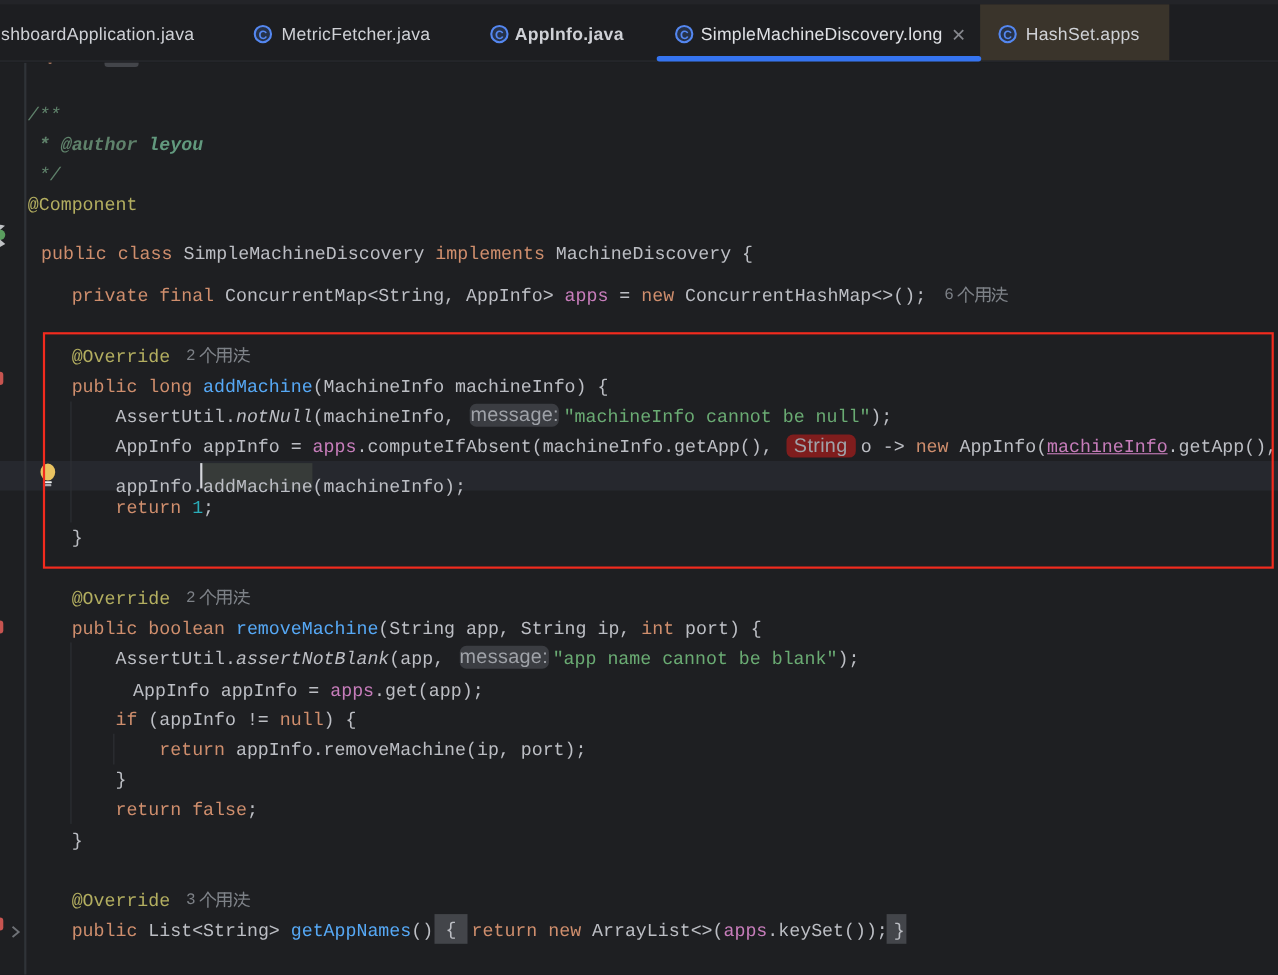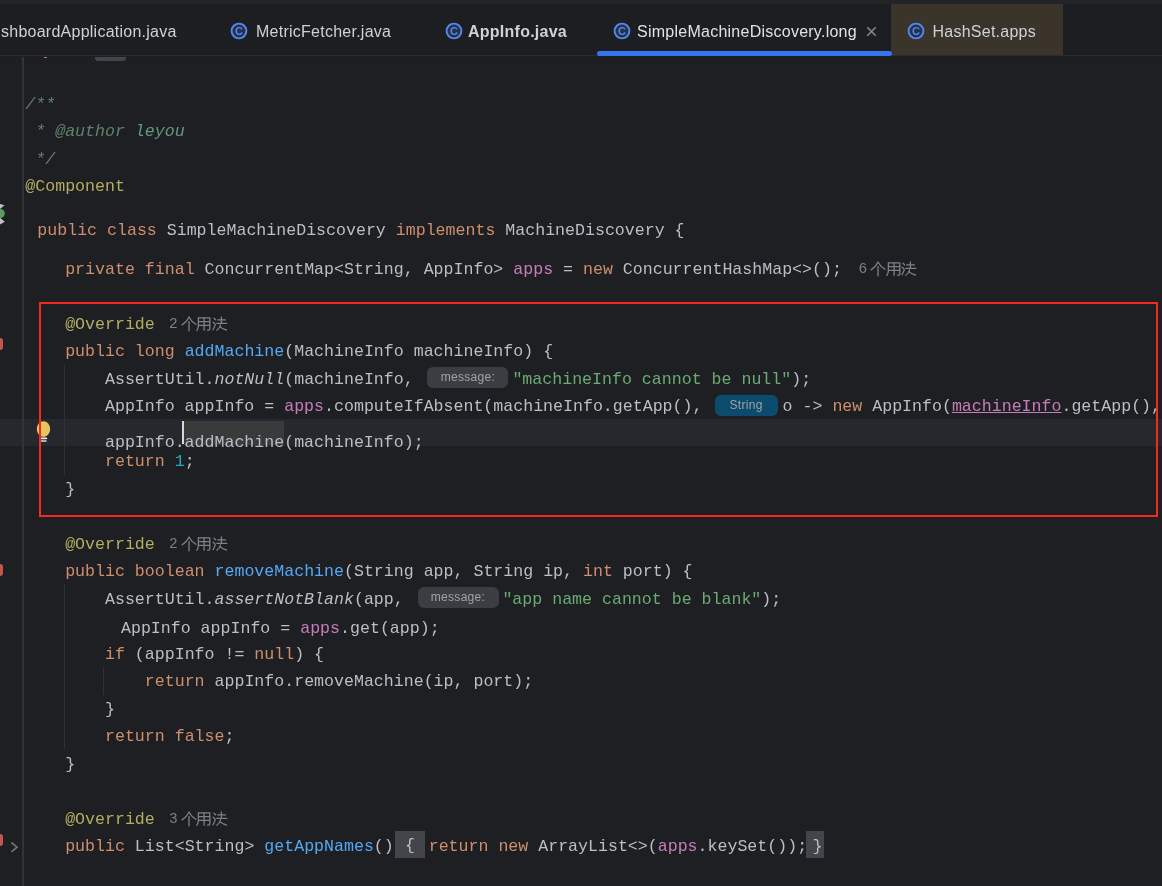--- a/index.html
+++ b/index.html
@@ -27,21 +27,21 @@
   .k{color:#cf8e6d;}  
   .s{color:#6aab73;}  
   .n{color:#2aacb8;}  
   .f{color:#c77dbb;}  
   .d{color:#5f826b;}  
   .a{color:#b3ae60;}  
   .m{color:#56a8f5;}  
   .it{font-style:italic;}
   .hint{position:absolute;font-size:14.5px;line-height:27.5px;height:27.5px;color:#7d8187;white-space:pre;}
   .inlay{position:absolute;background:#3b3d42;border-radius:6px;height:21px;font-family:"Liberation Sans",sans-serif;
-         font-size:12px;line-height:21px;color:#9fa2a8;text-align:center;letter-spacing:0.3px;}
+         font-size:18px;line-height:21px;color:#9fa2a8;text-align:center;letter-spacing:0.3px;}
   .gbox{position:absolute;background:#43454a;height:27.4px;font-size:16.6px;line-height:30.2px;
         color:#bcbec4;text-align:center;}
   #redrect{position:absolute;left:38.5px;top:245px;width:1115px;height:210.5px;
            border:2.5px solid #f32b1e;z-index:50;}
   #caret{position:absolute;left:182px;top:364px;width:2px;height:22.5px;background:#d6d8dc;z-index:10;}
   #hlbox{position:absolute;left:184.4px;top:364px;width:100px;height:23.5px;background:#373b39;}
   svg{display:block;}
 </style>
 </head>
 <body>
@@ -53,21 +53,21 @@
   <div class="guide" style="left:64.3px;top:307.5px;height:110px;"></div>
   <div class="guide" style="left:64.3px;top:527.3px;height:165px;"></div>
   <div class="guide" style="left:103px;top:610px;height:27.5px;"></div>
   <div id="gutline"></div>
 
   <div class="abs" style="left:95px;top:-2px;width:30.5px;height:6.2px;background:#43454a;border-radius:0 0 3px 3px;"></div>
   <div class="abs" style="left:44.3px;top:-1.2px;width:3px;height:2.4px;background:#cf8e6d;border-radius:1px;"></div>
   <div id="caret"></div>
 
   <div class="L d it" style="top:33.7px;">/**</div>
-  <div class="L d it" style="top:61.2px;"> * @author <span style="color:#62997e;">leyou</span></div>
+  <div class="L d it" style="top:61.2px;font-weight:bold;"> * @author <span style="color:#62997e;">leyou</span></div>
   <div class="L d it" style="top:88.7px;"> */</div>
   <div class="L a" style="top:116.2px;text-align:right;">@Component</div>
   <div class="L" style="top:160px;padding-left:12px;"><span class="k">public class </span>SimpleMachineDiscovery <span class="k">implements </span>MachineDiscovery {</div>
   <div class="L" style="top:198.7px;">    <span class="k">private final </span>ConcurrentMap&lt;String, AppInfo&gt; <span class="f">apps</span> = <span class="k">new </span>ConcurrentHashMap&lt;&gt;();</div>
   <div class="L a" style="top:253.7px;">    @Override</div>
   <div class="L" style="top:281.2px;">    <span class="k">public long </span><span class="m">addMachine</span>(MachineInfo machineInfo) {</div>
   <div class="L" style="top:308.7px;">        AssertUtil.<span class="it">notNull</span>(machineInfo,</div>
   <div class="L" style="top:308.7px;left:512.4px;"><span class="s">"machineInfo cannot be null"</span>);</div>
   <div class="L" style="top:336.2px;">        AppInfo appInfo = <span class="f">apps</span>.computeIfAbsent(machineInfo.getApp(),</div>
   <div class="L" style="top:336.2px;left:782.6px;">o -&gt; <span class="k">new </span>AppInfo(<span class="f" style="text-decoration:underline;">machineInfo</span>.getApp(),</div>
@@ -85,21 +85,21 @@
   <div class="L" style="top:666.2px;">        <span class="k">return false</span>;</div>
   <div class="L" style="top:693.7px;">    }</div>
   <div class="L a" style="top:748.7px;">    @Override</div>
   <div class="L" style="top:776.2px;">    <span class="k">public </span>List&lt;String&gt; <span class="m">getAppNames</span>()</div>
   <div class="gbox" style="left:395px;top:774px;width:30px;">{</div>
   <div class="L" style="top:776.2px;left:428.7px;"><span class="k">return new </span>ArrayList&lt;&gt;(<span class="f">apps</span>.keySet());</div>
   <div class="gbox" style="left:805.5px;top:774px;width:18.5px;"></div>
   <div class="L" style="top:776.2px;left:812.6px;">}</div>
 
   <div class="inlay" style="left:427.4px;top:310px;width:81px;">message:</div>
-  <div class="inlay" style="left:714.6px;top:337.5px;width:63px;background:#0c4a6e;">String</div>
+  <div class="inlay" style="left:714.6px;top:337.5px;width:63px;background:#7f1d1d;">String</div>
   <div class="inlay" style="left:417.5px;top:530px;width:81px;">message:</div>
 
   <div class="hint" style="left:858.5px;top:198.7px;">6<svg class="cjk cjk1" width="16" height="16" viewBox="0 0 16 16">
         <g stroke="#7d8187" stroke-width="1.3" fill="none" stroke-linecap="round">
           <path d="M8 1.2 C6.6 4 3.9 7.1 1.1 8.9"></path>
           <path d="M8 1.2 C9.4 3.8 12.4 6.7 15 8.2"></path>
           <path d="M8 5.6 V14.8"></path>
         </g>
       </svg><svg class="cjk" width="16" height="16" viewBox="0 0 16 16">
         <g stroke="#7d8187" stroke-width="1.3" fill="none" stroke-linecap="round">

